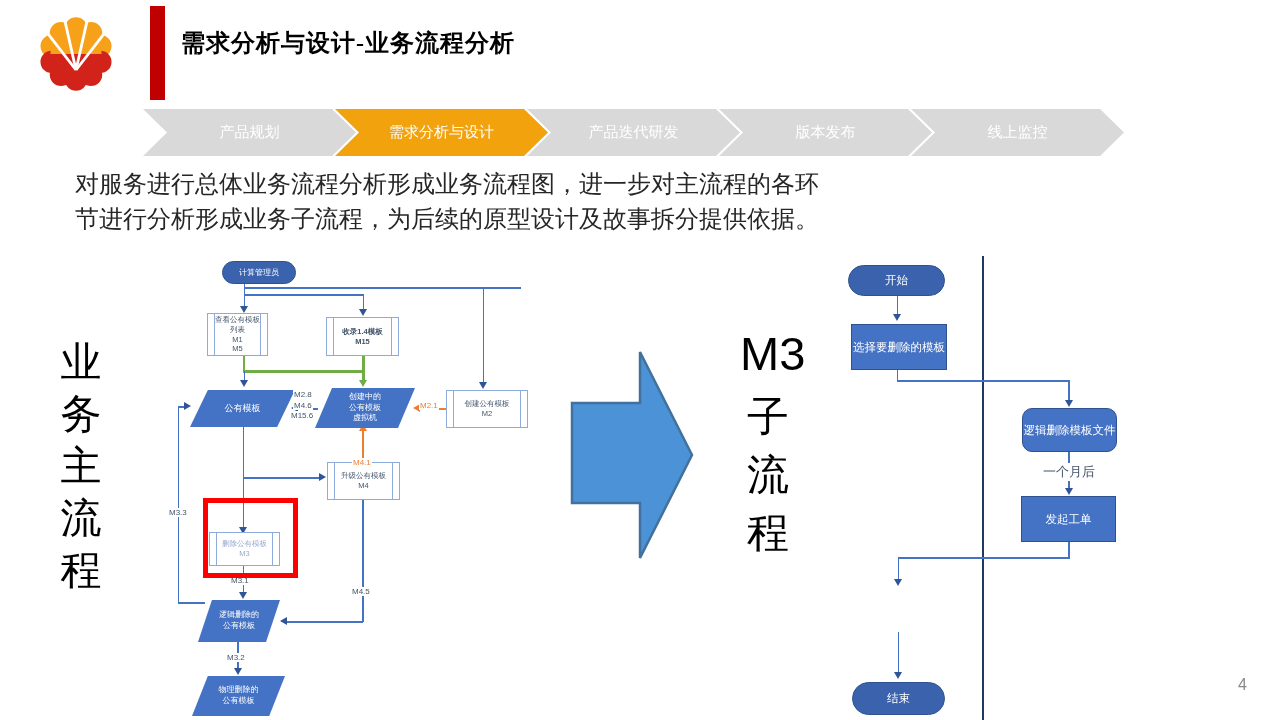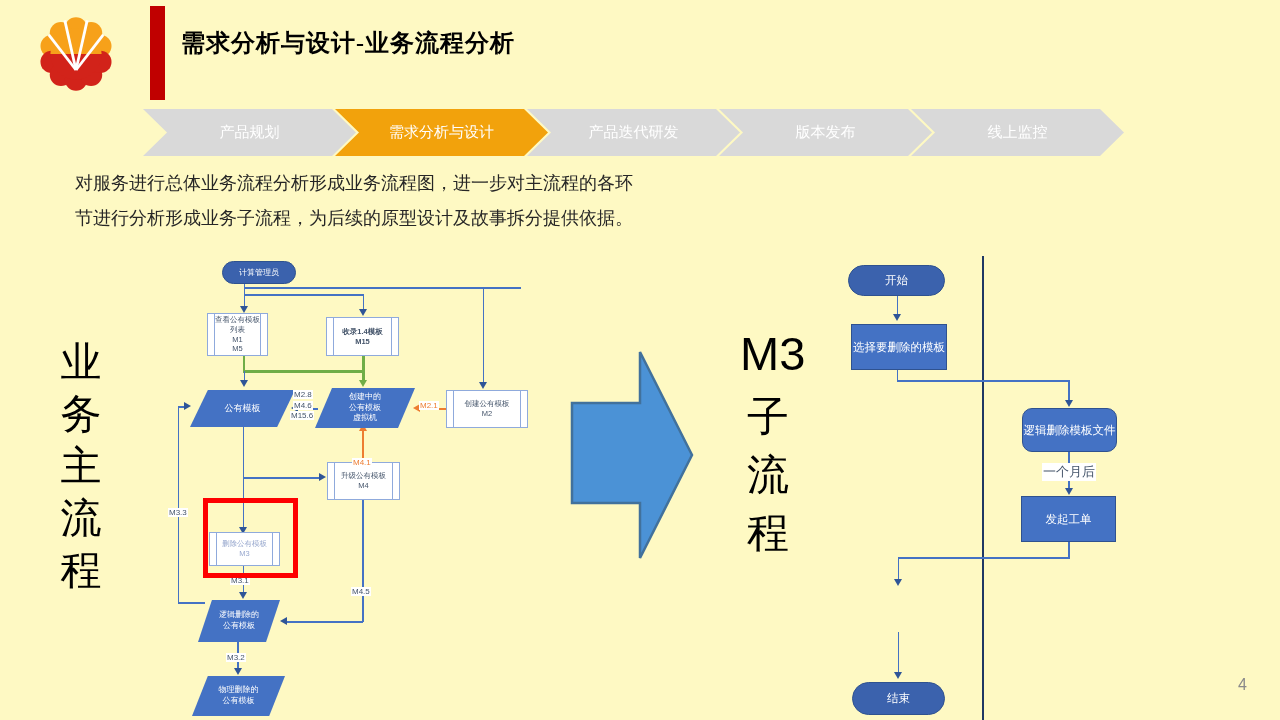--- a/index.html
+++ b/index.html
@@ -1,34 +1,34 @@
 <!DOCTYPE html>
 <html><head>
 <meta charset="utf-8">
 <style>
   html,body{margin:0;padding:0;background:#888;}
-  .slide{position:relative;width:1280px;height:720px;background:#fef9c3;overflow:hidden;
+  .slide{position:relative;width:1280px;height:720px;background:#ffffff;overflow:hidden;
          font-family:"Liberation Sans",sans-serif;margin:0 auto;}
 
   
   .logo{position:absolute;left:36px;top:12px;width:80px;height:84px;}
   .redbar{position:absolute;left:150px;top:6px;width:15px;height:94px;background:#C00000;}
   .title{position:absolute;left:181px;top:27px;font-family:"Liberation Serif",serif;
          font-weight:700;font-size:24px;color:#000;letter-spacing:1px;}
 
   
   .ribbon{position:absolute;left:143px;top:109px;height:47px;display:flex;}
   .chev{width:213px;height:47px;margin-left:-21px;background:#D9D9D9;color:#fff;
         font-size:15px;display:flex;align-items:center;justify-content:center;
         clip-path:polygon(0 0,calc(100% - 24px) 0,100% 50%,calc(100% - 24px) 100%,0 100%,24px 50%);}
   .chev:first-child{margin-left:0;}
   .chev.active{background:#F2A20C;text-align:center;}
 
   
-  .desc{position:absolute;left:75px;top:166px;font-size:18px;line-height:35px;color:#262626;}
+  .desc{position:absolute;left:75px;top:166px;font-size:24px;line-height:35px;color:#262626;}
 
   
   .vcap{position:absolute;left:56px;top:336px;width:50px;font-size:41px;line-height:52px;
         color:#000;text-align:center;white-space:pre-line;}
   .m3t{position:absolute;left:740px;top:326px;font-size:47px;color:#000;}
   .m3s{position:absolute;left:747px;top:388px;font-size:42px;line-height:58px;color:#000;white-space:pre-line;}
 
   
   .l{position:absolute;background:#4472C4;z-index:1;}
   .l.g{background:#70AD47;}

